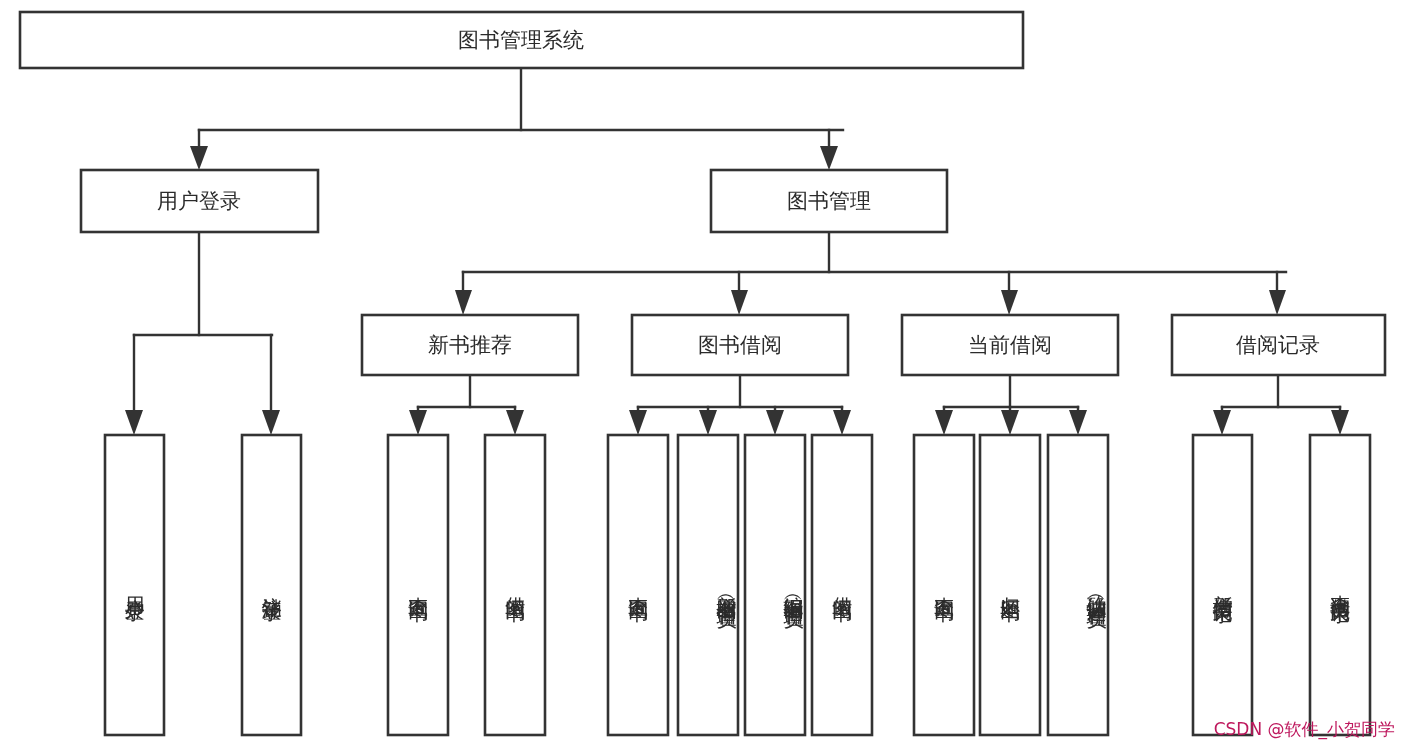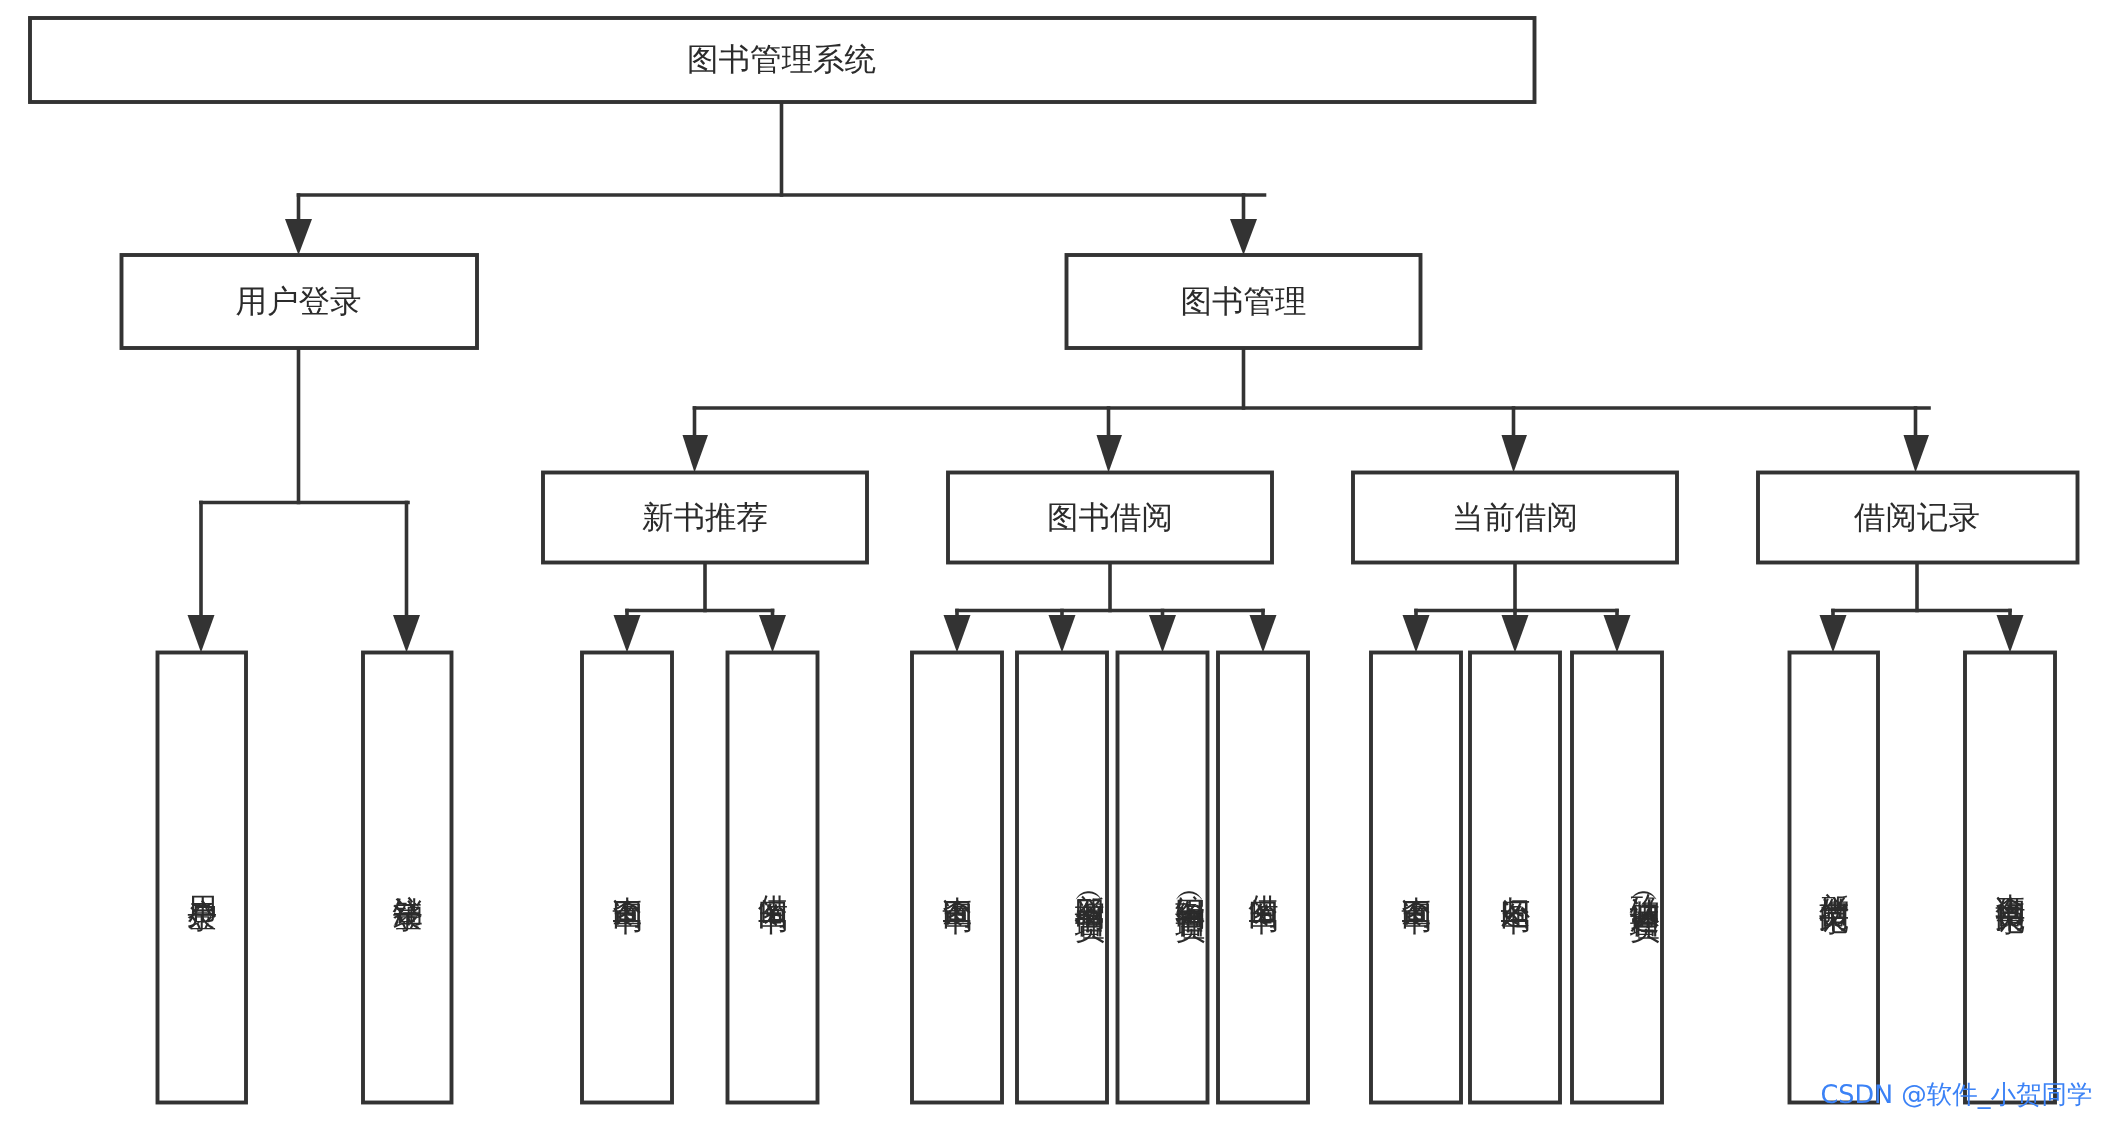--- a/index.html
+++ b/index.html
@@ -61,21 +61,21 @@
     justify-content: center;
     white-space: nowrap;
     pointer-events: none;
   }
   .watermark {
     position: absolute;
     right: 10px;
     bottom: 6px;
     font-family: "DejaVu Sans", "Liberation Sans", sans-serif;
     font-size: 17px;
-    color: #3b82f6;
+    color: #be185d;
     white-space: nowrap;
   }
 </style>
 </head>
 <body>
 
 <div id="canvas">
 
   <svg class="diagram" viewBox="0 0 1405 747">
 

